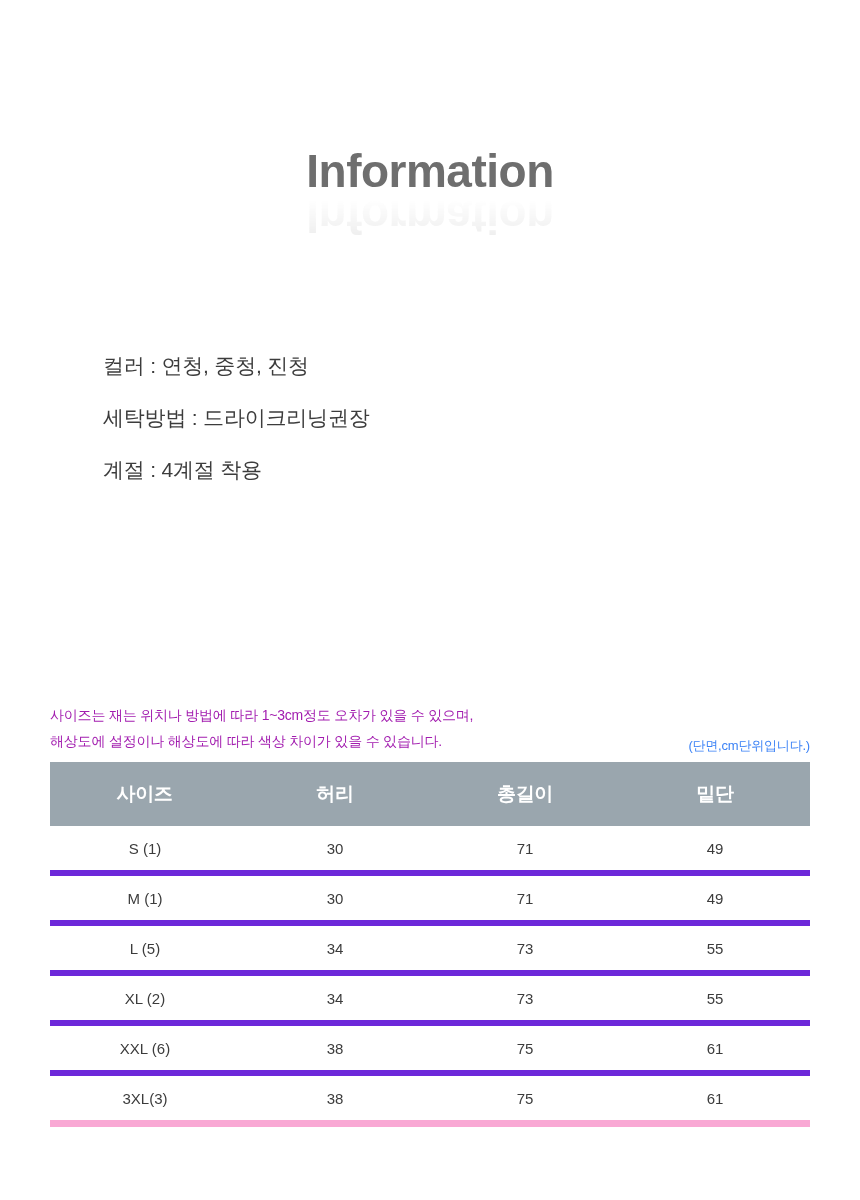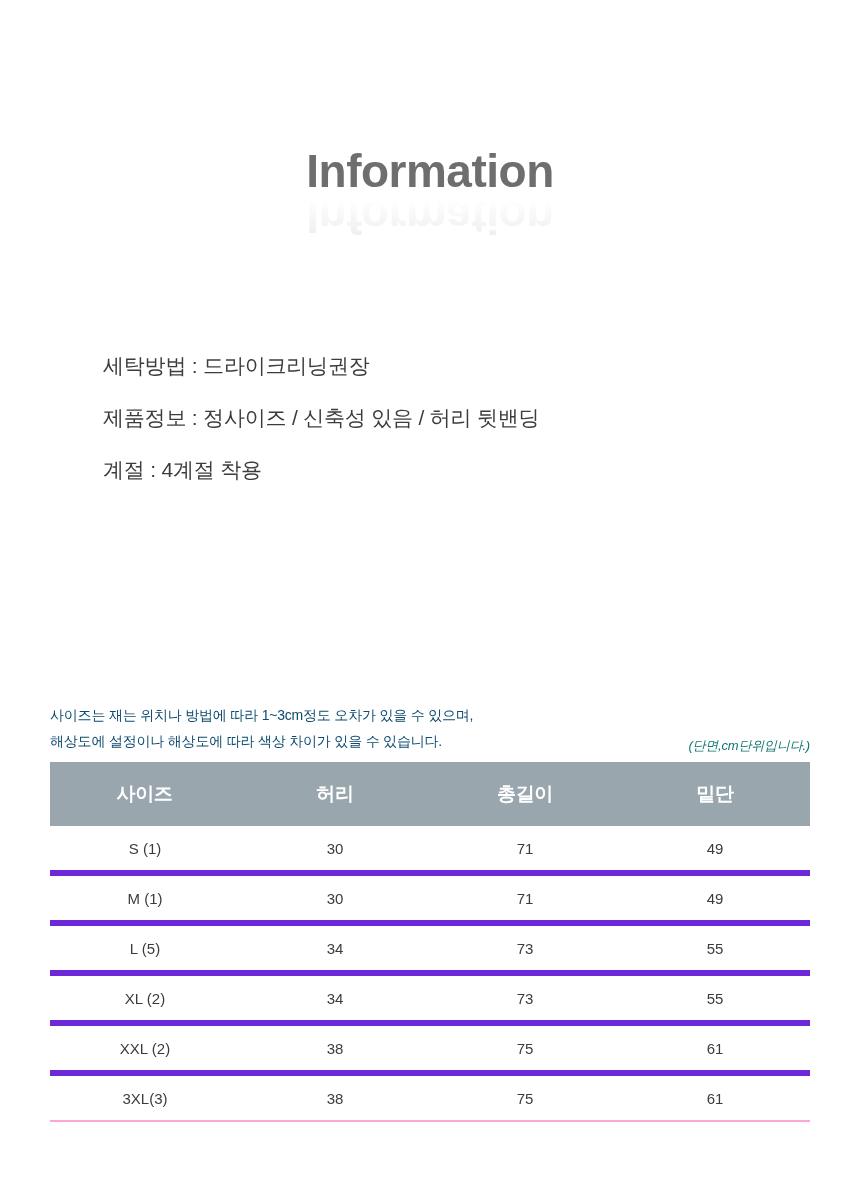--- a/index.html
+++ b/index.html
@@ -66,33 +66,32 @@
 
   
   .notice {
     position: absolute;
     top: 702px;
     left: 50px;
     width: 700px;
   }
   .notice-line {
     font-size: 14px;
-    color: #0c4a6e;
+    color: #a21caf;
     line-height: 26px;
     letter-spacing: -0.2px;
   }
 
   .unit-note {
     position: absolute;
     top: 737px;
     right: 50px;
     font-size: 13px;
-    color: #0f766e;
+    color: #3b82f6;
     letter-spacing: -0.2px;
-    font-style: italic;
   }
 
   
   .size-table {
     position: absolute;
     top: 762px;
     left: 50px;
     width: 760px;
     border-collapse: collapse;
     table-layout: fixed;
@@ -107,34 +106,34 @@
   }
   .size-table thead th:first-child { padding-left: 0; margin-left: 6px; }
   .size-table tbody td {
     height: 42px;
     font-size: 15px;
     color: #3c3c3c;
     text-align: center;
     border-bottom: 6px solid #6d28d9;
   }
   .size-table tbody tr:last-child td {
-    border-bottom: 2px solid #f9a8d4;
+    border-bottom: 7px solid #f9a8d4;
   }
 </style>
 </head>
 <body>
 
 <div class="title-block">
   <span class="title-main">Information</span>
   <span class="title-reflection">Information</span>
 </div>
 
 <div class="info-list">
+  <div class="info-line">컬러 : 연청, 중청, 진청</div>
   <div class="info-line">세탁방법 : 드라이크리닝권장</div>
-  <div class="info-line">제품정보 : 정사이즈 / 신축성 있음 / 허리 뒷밴딩</div>
   <div class="info-line">계절 : 4계절 착용</div>
 </div>
 
 <div class="notice">
   <div class="notice-line">사이즈는 재는 위치나 방법에 따라 1~3cm정도 오차가 있을 수 있으며,</div>
   <div class="notice-line">해상도에 설정이나 해상도에 따라 색상 차이가 있을 수 있습니다.</div>
 </div>
 <div class="unit-note">(단면,cm단위입니다.)</div>
 
 <table class="size-table">
@@ -171,21 +170,21 @@
       <td>73</td>
       <td>55</td>
     </tr>
     <tr>
       <td>XL (2)</td>
       <td>34</td>
       <td>73</td>
       <td>55</td>
     </tr>
     <tr>
-      <td>XXL (2)</td>
+      <td>XXL (6)</td>
       <td>38</td>
       <td>75</td>
       <td>61</td>
     </tr>
     <tr>
       <td>3XL(3)</td>
       <td>38</td>
       <td>75</td>
       <td>61</td>
     </tr>

